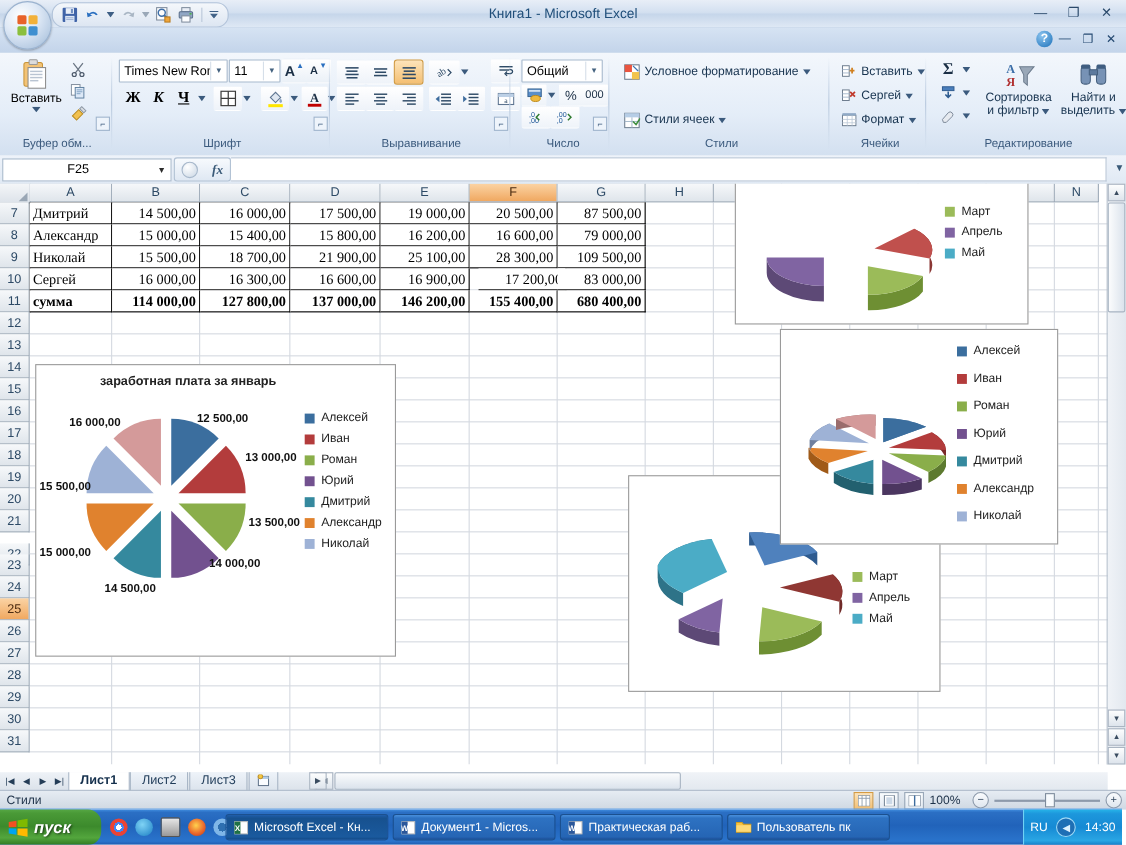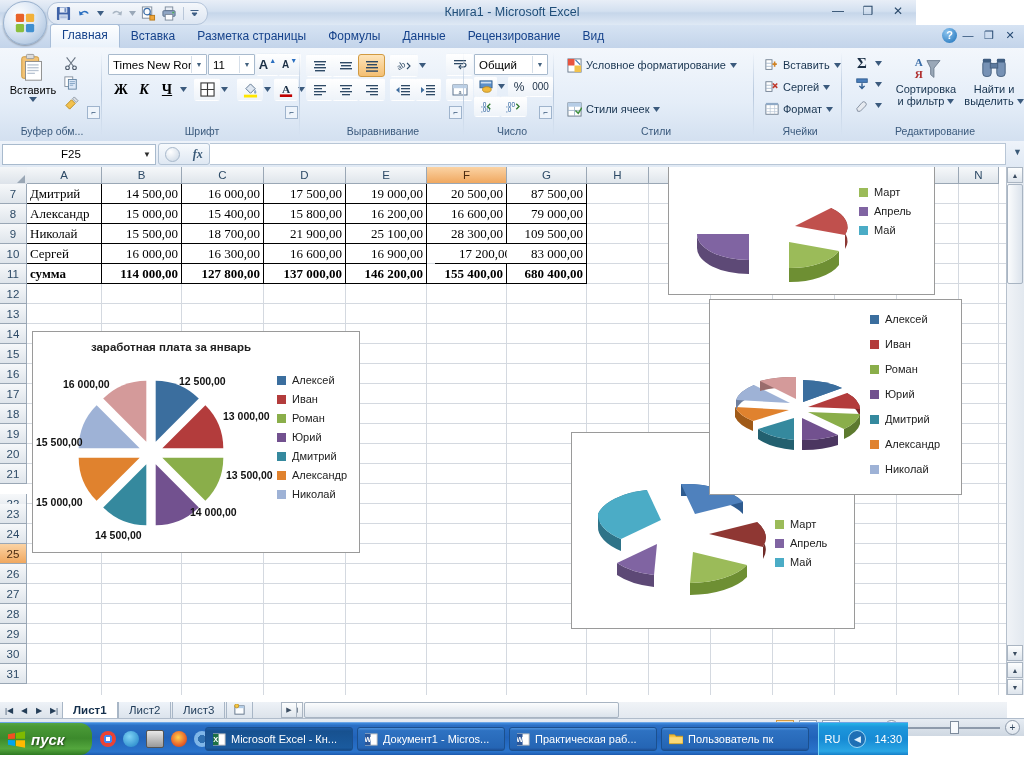--- a/index.html
+++ b/index.html
@@ -7,21 +7,21 @@
     width:1024px;height:768px;overflow:hidden;
     font-family:"Liberation Sans", sans-serif;
     font-size:12px;
     background:#fff;
     -webkit-font-smoothing:antialiased;
   }
   #app{position:relative;width:1024px;height:768px;}
 
   
   .titlebar{
-    position:absolute;left:0;top:0;width:916px;height:25px;
+    position:absolute;left:0;top:0;width:1024px;height:25px;
     background:linear-gradient(to bottom,#e8eef7 0%,#d3e0f0 45%,#c6d6ea 52%,#dfe9f5 100%);
     border-bottom:1px solid #9eb6d4;
   }
   .qat{
     position:absolute;left:47px;top:2px;height:21px;
     background:linear-gradient(to bottom,#f4f7fb,#dde6f2);
     border:1px solid #b3c4da;border-radius:11px;
     padding:0 8px 0 6px;display:flex;align-items:center;gap:3px;
   }
   .qat-btn{width:18px;height:17px;display:flex;align-items:center;justify-content:center;cursor:pointer;}
@@ -231,21 +231,21 @@
   .zlabel{font-size:11px;color:#1d3148;width:34px;text-align:left;}
   .zslider{position:relative;width:96px;height:14px;display:flex;align-items:center;}
   .ztrack{position:absolute;left:0;right:0;height:2px;background:#8d9aab;}
   .zknob{position:absolute;left:46px;width:7px;height:11px;background:#f7fafd;border:1px solid #7d8b9c;}
   .zcirc{width:13px;height:13px;border-radius:50%;border:1px solid #8d9aab;
     background:linear-gradient(to bottom,#fafcfe,#dfe6ee);display:flex;align-items:center;justify-content:center;
     font-size:10px;color:#32475e;cursor:pointer;line-height:1;}
 
   
   .taskbar{
-    position:absolute;left:0;bottom:13px;width:908px;height:32px;
+    position:absolute;left:0;bottom:0;width:1020px;height:32px;
     background:linear-gradient(to bottom,#3f8cde 0%,#2b6fc4 8%,#2163ba 45%,#2a74cc 90%,#1d5aae 100%);
     border-top:1px solid #6ba6e8;
   }
   .start{
     position:absolute;left:0;top:0;width:92px;height:32px;
     background:linear-gradient(to bottom,#56a744 0%,#4a9a37 10%,#3c8a2c 48%,#53a63d 80%,#2f7a22 100%);
     border-radius:0 12px 12px 0;
     display:flex;align-items:center;gap:5px;padding-left:7px;
     color:#fff;font-style:italic;font-weight:bold;font-size:15px;
     text-shadow:1px 1px 2px rgba(0,0,0,.6);cursor:pointer;box-sizing:border-box;
@@ -330,29 +330,20 @@
     </div>
     <div class="title-text">Книга1 - Microsoft Excel</div>
     <div class="win-btns">
       <div class="win-btn">—</div>
       <div class="win-btn">❐</div>
       <div class="win-btn">✕</div>
     </div>
   </div>
 
   <div class="tabsrow">
-    <div class="tabs">
-      <div class="tab active">Главная</div>
-      <div class="tab">Вставка</div>
-      <div class="tab">Разметка страницы</div>
-      <div class="tab">Формулы</div>
-      <div class="tab">Данные</div>
-      <div class="tab">Рецензирование</div>
-      <div class="tab">Вид</div>
-    </div>
     <div class="rightbtns">
       <div class="helpdot">?</div>
       <div class="minibtn">—</div>
       <div class="minibtn">❐</div>
       <div class="minibtn">✕</div>
     </div>
   </div>
 
   <div class="officebtn">
     <svg class="logo" viewBox="0 0 24 24">
@@ -907,21 +898,21 @@
         <div class="cell num" style="left: 507px; top: 77px; width: 80px;">83 000,00</div>
         <div class="cell bold" style="left: 27px; top: 97px; width: 75px;">сумма</div>
         <div class="cell num bold" style="left: 102px; top: 97px; width: 80px;">114 000,00</div>
         <div class="cell num bold" style="left: 182px; top: 97px; width: 82px;">127 800,00</div>
         <div class="cell num bold" style="left: 264px; top: 97px; width: 82px;">137 000,00</div>
         <div class="cell num bold" style="left: 346px; top: 97px; width: 81px;">146 200,00</div>
         <div class="cell num bold" style="left: 427px; top: 97px; width: 80px;">155 400,00</div>
         <div class="cell num bold" style="left: 507px; top: 97px; width: 80px;">680 400,00</div>
       </div>
 
-    <div class="chart" id="chart-january" style="left:32px;top:164px;width:328px;height:222px;">
+    <div class="chart" id="chart-january" style="left:32px;top:164px;width:328px;height:266px;">
       <div class="chart-title" style="margin-top:9px;margin-left:-50px;">заработная плата за январь</div>
       <svg width="200" height="180" viewBox="0 0 200 180" style="position:absolute;left:18px;top:26px;">
         <g transform="translate(100,95)">
 
           <g transform="translate(4.7,-11.3)">
               <path d="M0 0 L0 -61 A61 61 0 0 1 43.1 -43.1 Z" fill="#3b6e9e"></path>
             </g>
           <g transform="translate(11.3,-4.7)">
               <path d="M0 0 L43.1 -43.1 A61 61 0 0 1 61 0 Z" fill="#b33c3c"></path>
             </g>

